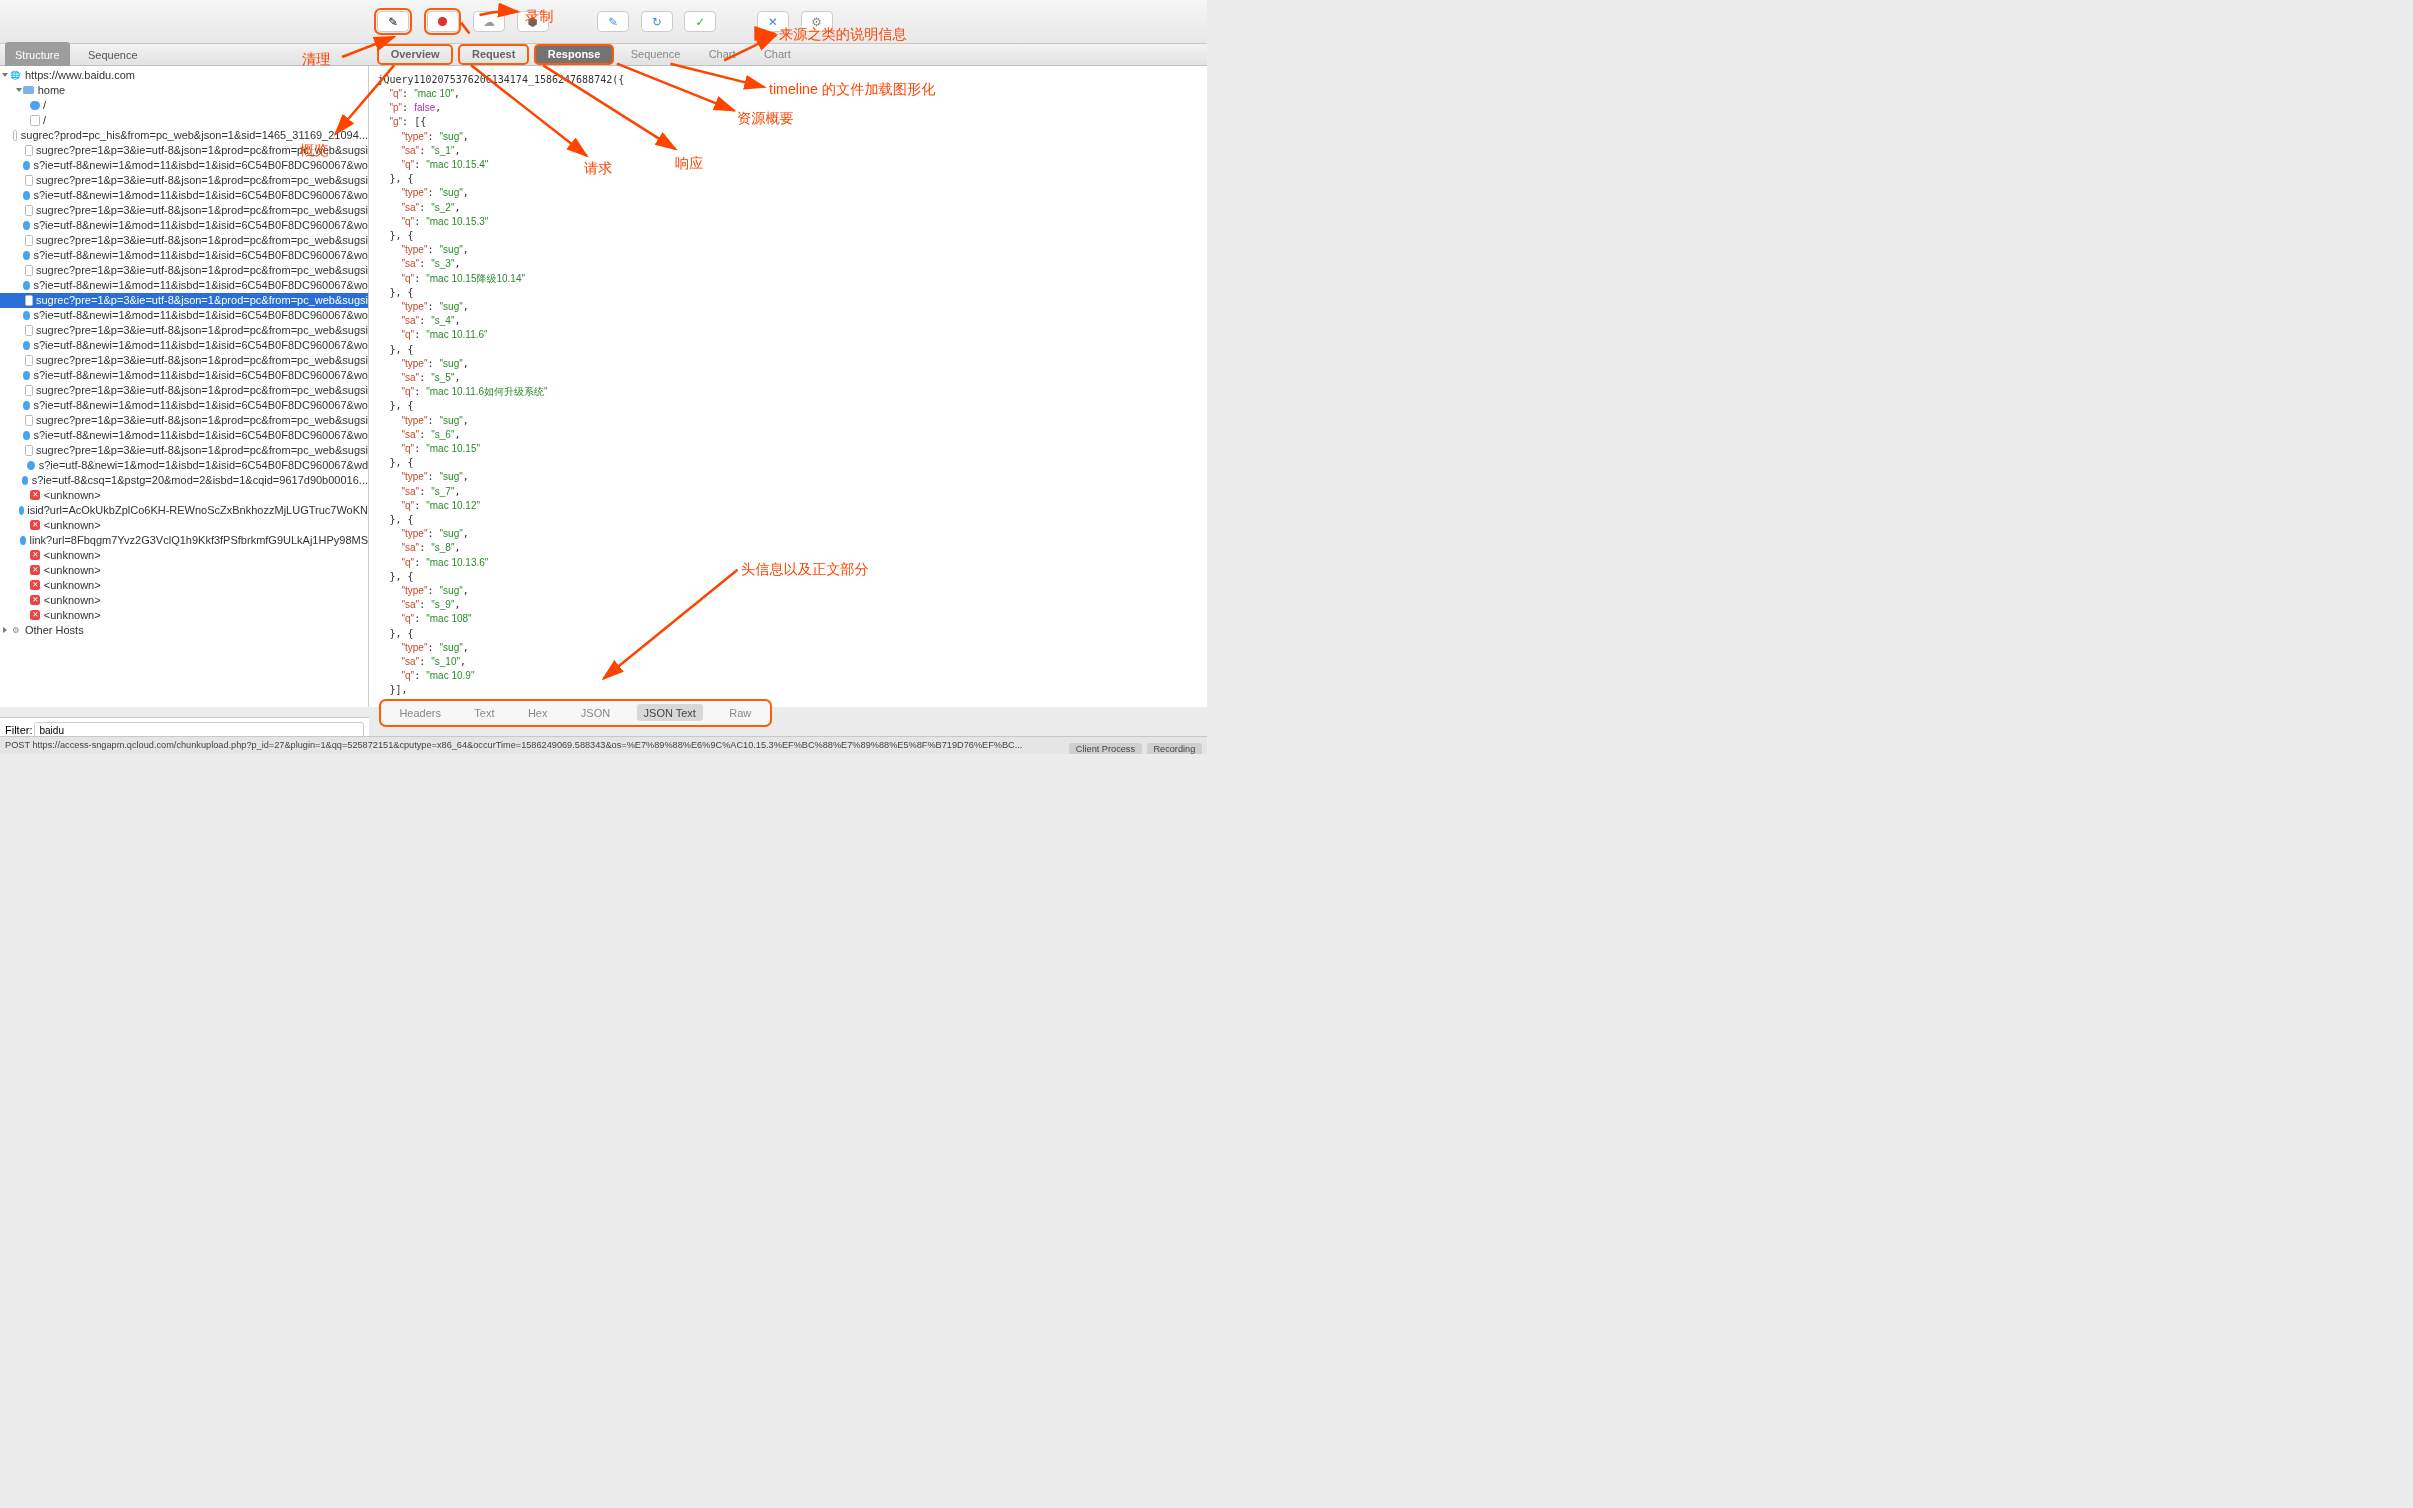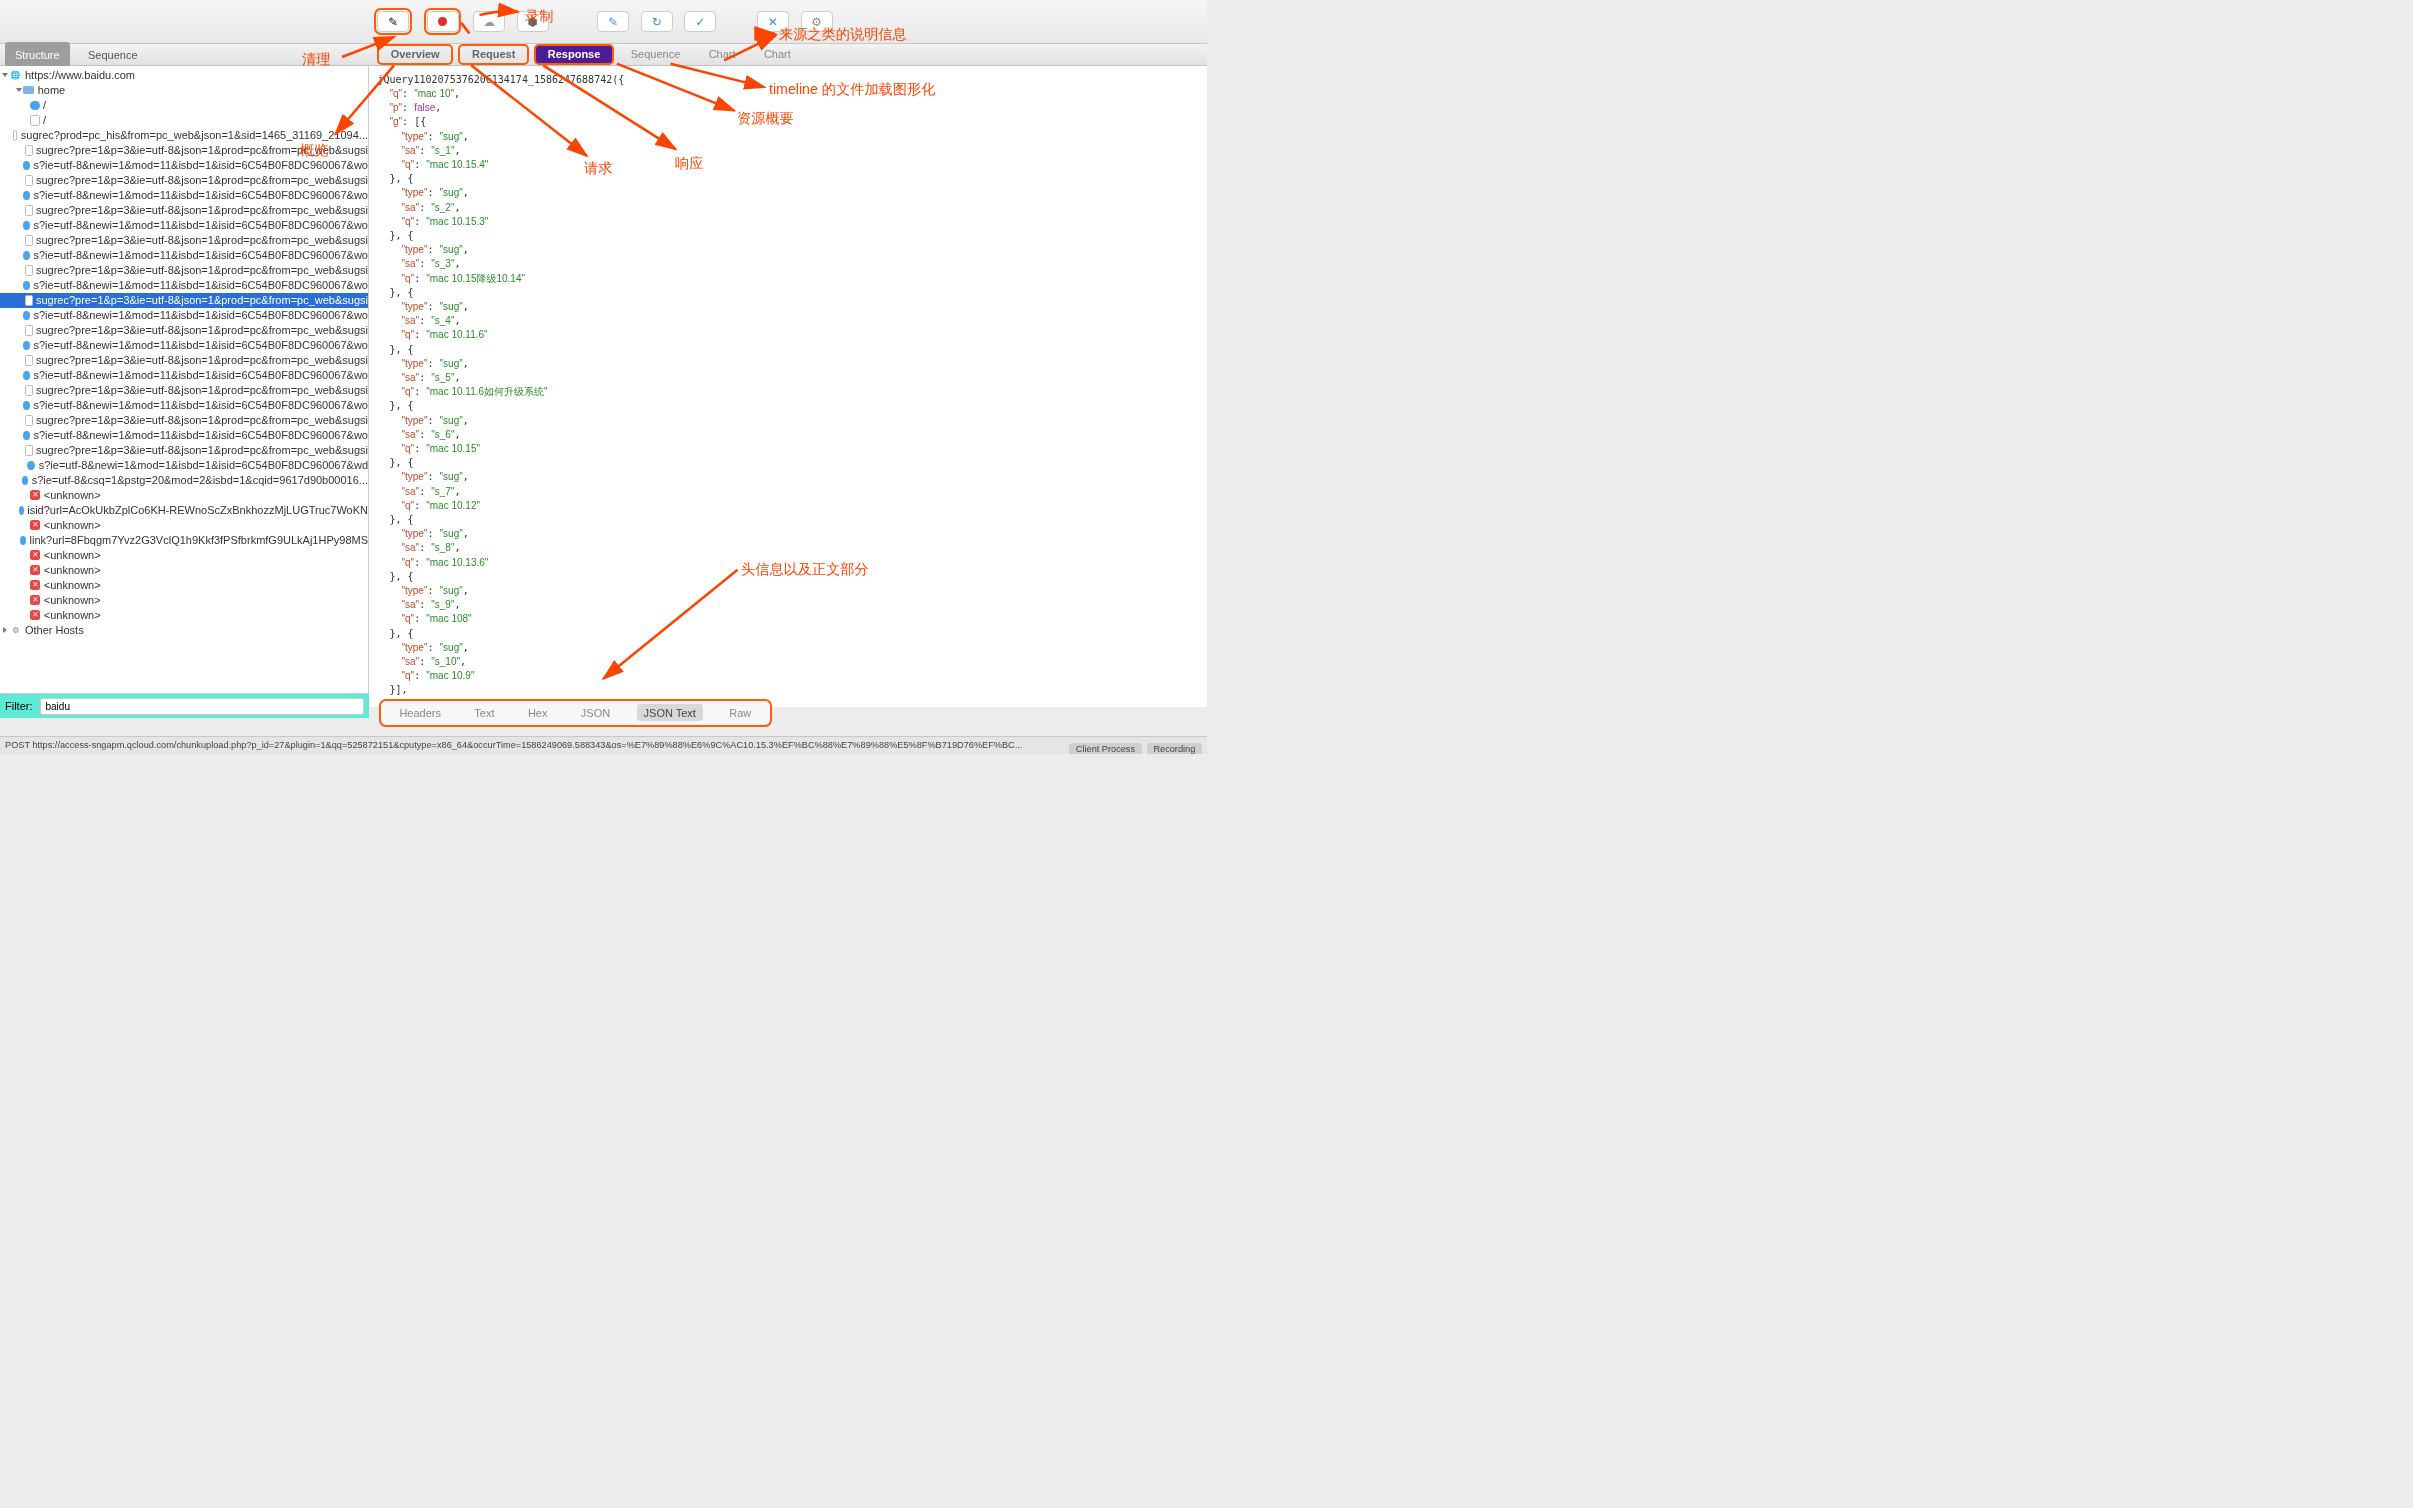--- a/index.html
+++ b/index.html
@@ -28,32 +28,32 @@
 .ico.red { background: #e84545; border-radius: 2.5px; width: 10px; height: 10px; color:#fff; font-size:7.5px; line-height:10px; text-align:center; }
 .ico.gear { color:#888; }
 .tri { display:inline-block; width:0; height:0; border-left:4.2px solid #777; border-top:3.4px solid transparent; border-bottom:3.4px solid transparent; margin-right:2.5px; }
 .tri.open { transform: rotate(90deg); }
 
 .right { flex: 1; background: #fff; display: flex; flex-direction: column; overflow: hidden; }
 .rtabs { height: 20px; display: flex; align-items: center; gap: 0; padding-left: 5px; background: #f6f6f6; border-bottom: 0.8px solid #ddd; position: absolute; top: 44px; left: 372px; z-index: 3; background: transparent; border: none; }
 .rtab { padding: 2.5px 11.7px; font-size: 11px; color: #888; cursor: pointer; margin-right: 5px; }
 .rtab.active { background: #a8a8a8; color: #fff; border-radius: 3.4px; }
 .rtab.box { border: 2.5px solid #ff5c0a; border-radius: 5px; color: #666; font-weight: bold; }
-.rtab.box.active { background: #4c1d95; color: #fff; }
+.rtab.box.active { background: #737373; color: #fff; }
 
 .code { flex: 1; padding: 6.7px 8.4px; font-family: Menlo, Monaco, monospace; font-size: 10px; line-height: 14.2px; white-space: pre; overflow: auto; color: #333; }
 .c-key { color: #c24a2a; }
 .c-str { color: #2a8a2a; }
 .c-kw { color: #b030b0; }
 
 .btabs { height: 28.5px; display: flex; align-items: center; gap: 20px; padding: 3.4px 11.7px; border: 2.5px solid #ff5c0a; border-radius: 6.7px; margin: 3.4px 6.7px 3.4px 379px; background: #f7f7f7; position: absolute; bottom: 23.5px; left: 0; }
 .btab { color: #888; font-size: 11px; padding: 2.5px 6.7px; cursor: pointer; }
 .btab.active { background: #d8d8d8; color: #444; border-radius: 3.4px; }
 
-.filterbar { position: absolute; bottom: 36px; left: 0; width: 369px; height: 25px; background: #5eead4; border-top: 0.8px solid #ccc; display: flex; align-items: center; padding: 0 5px; gap: 7px; }
+.filterbar { position: absolute; bottom: 12px; left: 0; width: 369px; height: 25px; background: #ffffff; border-top: 0.8px solid #ccc; display: flex; align-items: center; padding: 0 5px; gap: 1px; }
 .filterbar input { flex: 1; height: 17px; border: 0.8px solid #ccc; border-radius: 2.5px; padding: 0 5px; font-size: 10px; }
 
 .status { position: absolute; bottom: 0; left: 0; right: 0; height: 18.4px; background: #e5e5e5; border-top: 0.8px solid #c8c8c8; display: flex; align-items: center; font-size: 9.2px; color: #444; padding: 0 5px; }
 .status .sp { flex: 1; white-space: nowrap; overflow: hidden; }
 .pill { background: #cfcfcf; padding: 1.7px 6.7px; border-radius: 3.4px; margin-left: 5px; font-size: 9.2px; cursor: pointer; margin-top: 8px; }
 
 .ann { position: absolute; color: #ff4400; font-size: 14.2px; font-weight: 500; z-index: 20; pointer-events: none; }
 .arrow { position: absolute; z-index: 19; pointer-events: none; }
 </style>
 </head>

